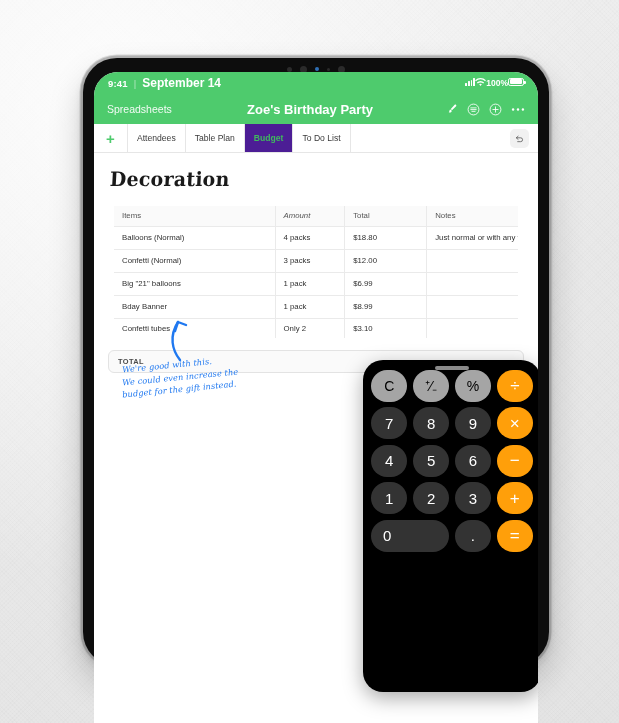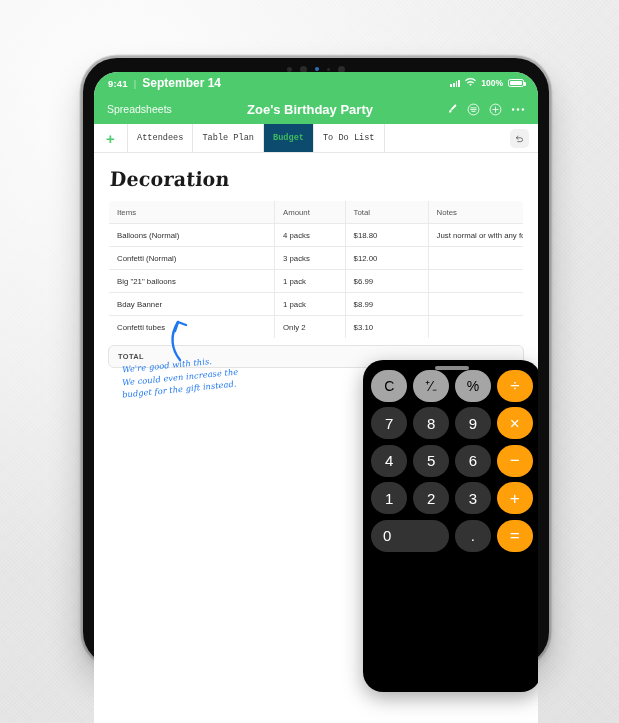--- a/index.html
+++ b/index.html
@@ -59,21 +59,21 @@
   
   .greenbar{ background:#4ecb6d; }
   .statusbar{
     height:22px; display:flex; align-items:center;
     padding:0 14px; color:#fff;
     font-size:9.5px; font-weight:bold;
   }
   .sb-time{ letter-spacing:.2px;}
   .sb-sep{ margin:0 6px; opacity:.55; font-weight:normal;}
   .sb-date{ font-weight:bold; font-size:12px;}
-  .sb-right{ margin-left:auto; display:flex; align-items:center; gap:5px;}
+  .sb-right{ margin-left:auto; display:flex; align-items:flex-start; }
   .sig{ display:flex; align-items:flex-end; gap:1px; height:8px;}
   .sig i{ width:1.8px; background:#fff; border-radius:.5px;}
   .sig i:nth-child(1){height:3px}.sig i:nth-child(2){height:4.5px}
   .sig i:nth-child(3){height:6px}.sig i:nth-child(4){height:7.5px}
   .wifi{ font-size:10px; line-height:1;}
   .pct{ font-size:8.5px; font-weight:bold;}
   .batt{ width:16px; height:8px; border:1.2px solid #fff; border-radius:2.2px; position:relative; display:flex; align-items:center;}
   .batt::after{ content:""; position:absolute; right:-3px; top:2px; width:1.6px; height:3.5px; background:#fff; border-radius:0 1px 1px 0;}
   .batt i{ display:block; height:4.4px; width:12px; background:#fff; border-radius:1px; margin-left:1px;}
 
@@ -97,54 +97,54 @@
     padding-right:9px;
   }
   .tab-plus{
     width:34px; display:flex; align-items:center; justify-content:center;
     color:#4ecb6d; font-size:15px; font-weight:bold; line-height:1;
     border-right:1px solid #e6e6e6; height:100%;
   }
   .tab{
     height:100%; display:flex; align-items:center;
     padding:12px 9px; font-size:8.6px; color:#3a3a3a;
-    border-right:1px solid #e6e6e6; white-space:nowrap;font-family:Liberation Mono, monospace;
-  }
-  .tab.active{ background:#0c4a6e; color:#3fb85e; font-weight:bold;}
+    border-right:1px solid #e6e6e6; white-space:nowrap;
+  }
+  .tab.active{ background:#4c1d95; color:#3fb85e; font-weight:bold;}
   .undo-btn{
     margin-left:auto; width:19px; height:19px; border-radius:5px;
     background:#f1f1f1; display:flex; align-items:center; justify-content:center;
     color:#4a4a4a;
   }
 
   
   .content{ position:relative; height:100%; background:#fff; padding:0 14px;}
   .sheet-title{
     font-family:"DejaVu Serif", serif;
     font-size:19px; color:#1a1a1a; font-weight:bold;
     letter-spacing:.2px; margin:15px 0 10px 2px;
     transform:skewX(-3deg) scaleY(1.04);
   }
 
   table.grid{
     width:100%; border-collapse:collapse;
-    border:1px solid #404040; border-radius:6px;
+    border:6px solid #404040; border-radius:6px;
     overflow:hidden; table-layout:fixed;
     background:#fff;
   }
   table.grid th, table.grid td{
     border:1px solid #eaeaea;
     padding:0 8px; height:23px;
     text-align:left; font-size:7.8px; font-weight:normal;
     color:#303030; vertical-align:middle;
     overflow:hidden; white-space:nowrap;
   }
   table.grid th{ background:#fafafa; color:#555; }
   .c-items{ width:40%;}
-  .c-amount{ width:17%;}
+  .c-amount{ width:17%;font-style:italic;}
   .c-total{ width:20%;}
   .c-notes{ width:23%;}
 
   .total-row{
     margin-top:6px;
     border:1px solid #e3e3e3; border-radius:6px;
     background:#fafafa; height:23px;
     display:flex; align-items:center; padding:0 9px;
     font-size:7.4px; font-weight:bold; color:#4a4a4a; letter-spacing:.4px;
   }

